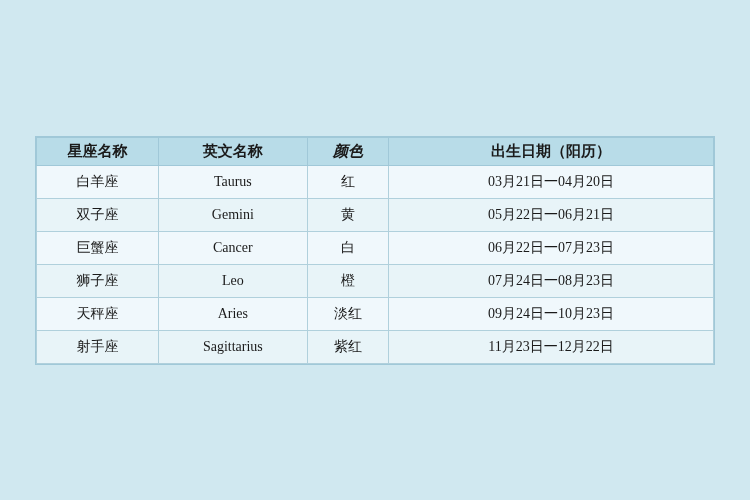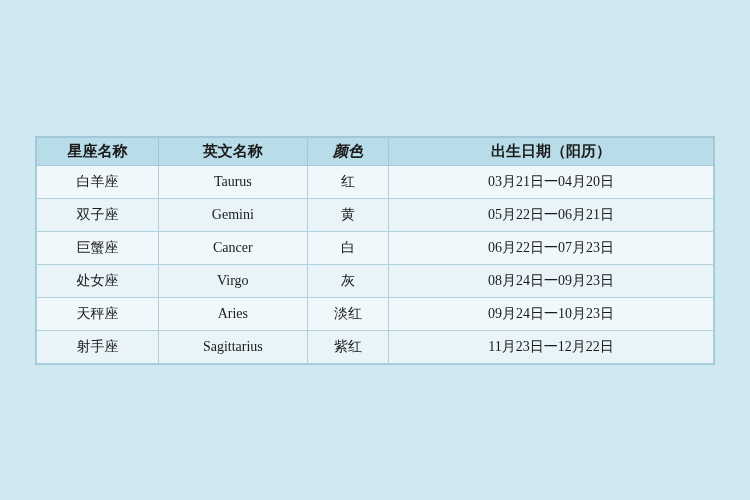--- a/index.html
+++ b/index.html
@@ -89,24 +89,24 @@
           <td>黄</td>
           <td>05月22日一06月21日</td>
         </tr>
         <tr>
           <td>巨蟹座</td>
           <td>Cancer</td>
           <td>白</td>
           <td>06月22日一07月23日</td>
         </tr>
         <tr>
-          <td>处女座</td>
-          <td>Virgo</td>
-          <td>灰</td>
-          <td>08月24日一09月23日</td>
+          <td>狮子座</td>
+          <td>Leo</td>
+          <td>橙</td>
+          <td>07月24日一08月23日</td>
         </tr>
         <tr>
           <td>天秤座</td>
           <td>Aries</td>
           <td>淡红</td>
           <td>09月24日一10月23日</td>
         </tr>
         <tr>
           <td>射手座</td>
           <td>Sagittarius</td>

